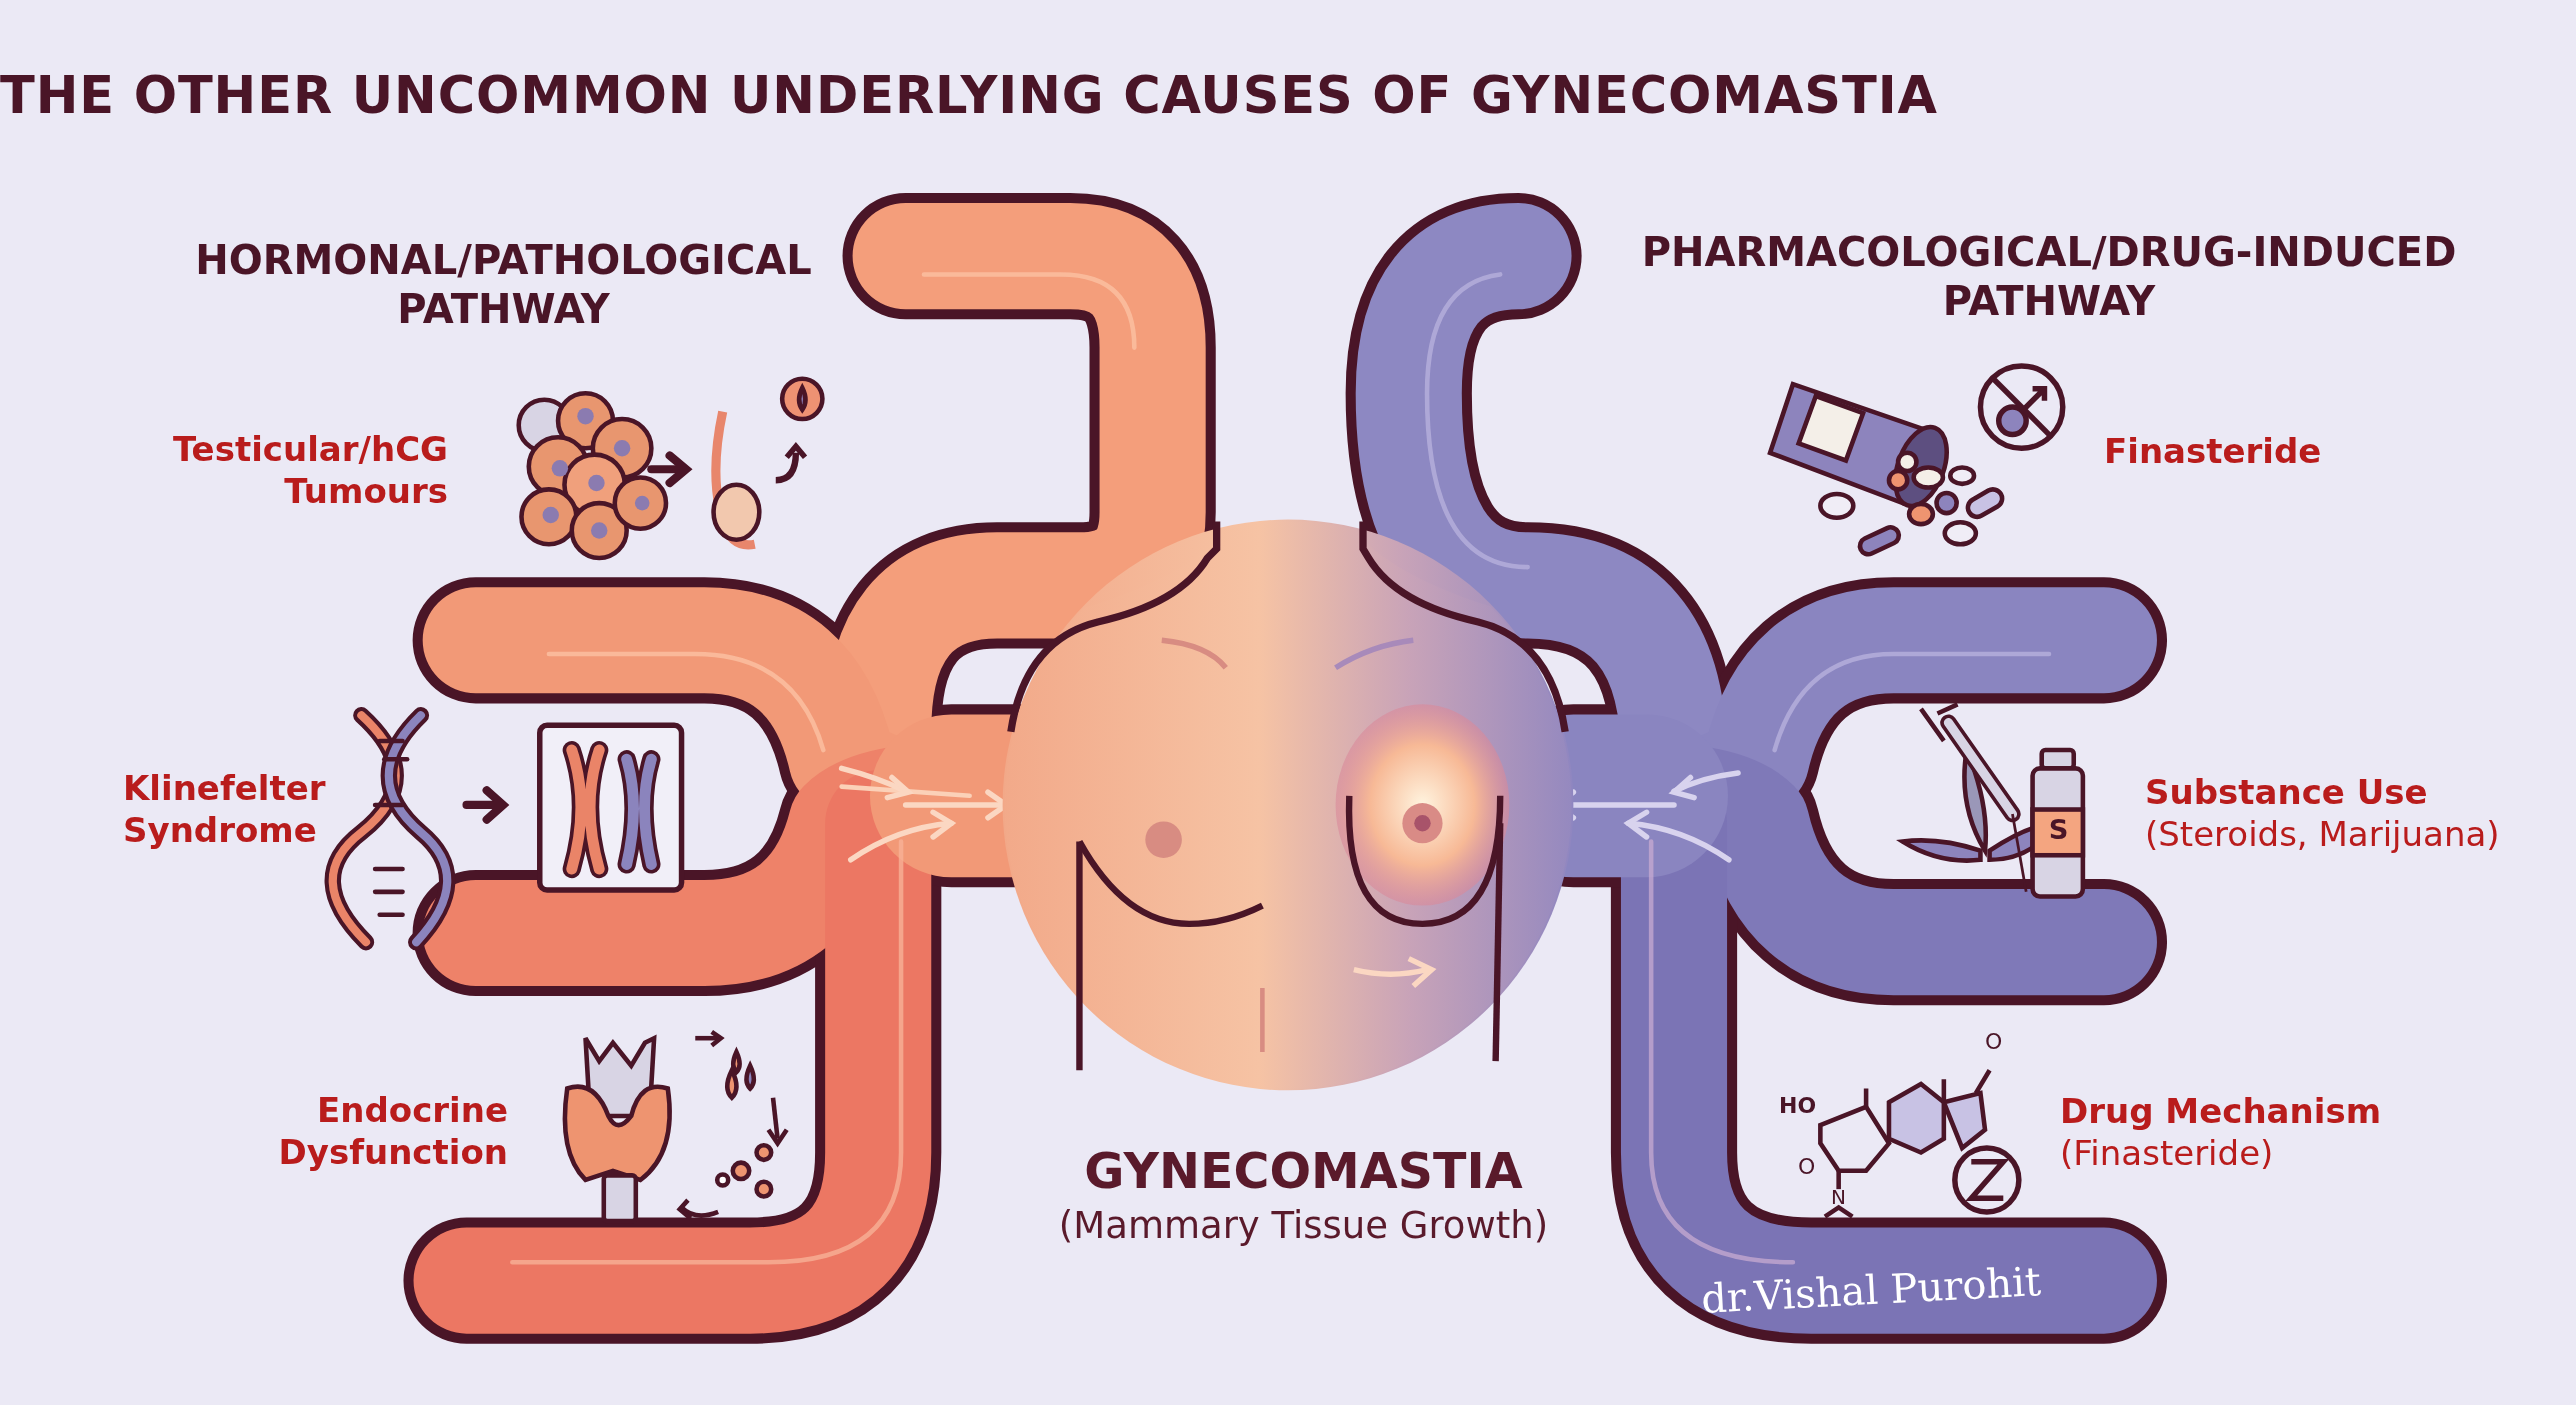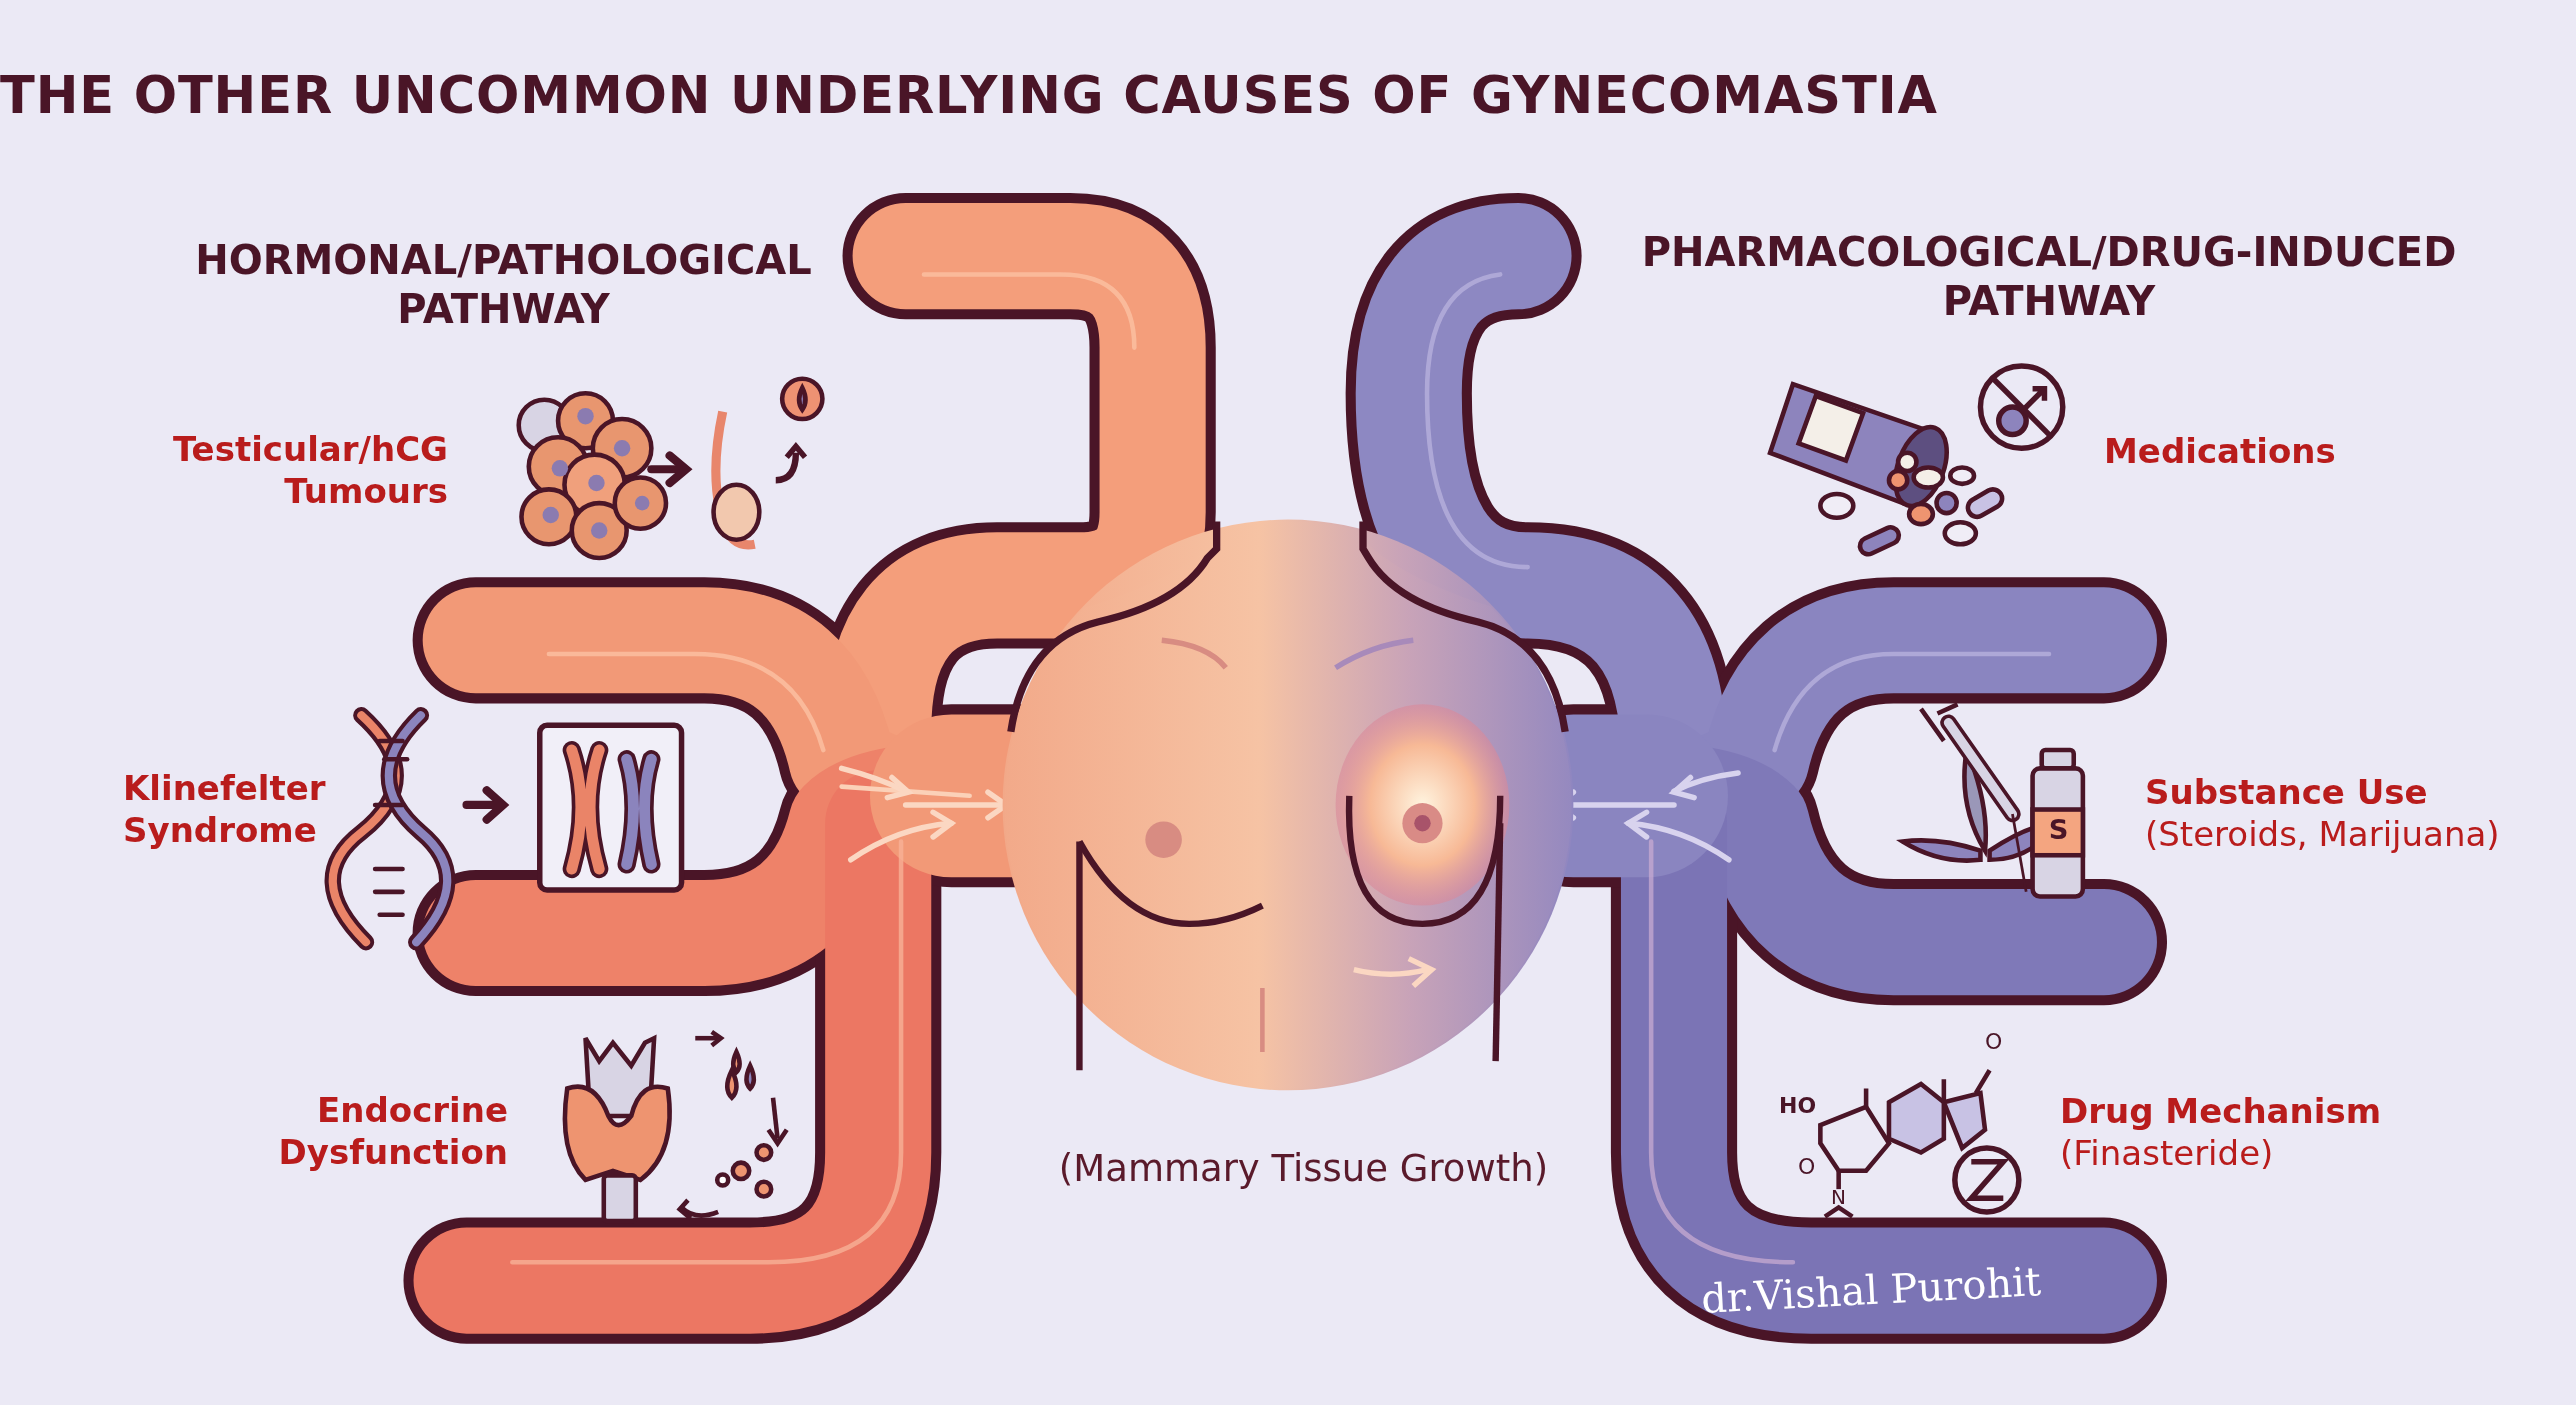--- a/index.html
+++ b/index.html
@@ -274,35 +274,36 @@
 <div class="abs cause-label" style="left:123px;top:767px;width:238px;">
   <div>Klinefelter</div>
   <div>Syndrome</div>
 </div>
 <div class="abs cause-label r" style="left:220px;top:1089px;width:288px;">
   <div>Endocrine</div>
   <div>Dysfunction</div>
 </div>
 
 <div class="abs cause-label" style="left:2104px;top:430px;width:439px;">
-  <div>Medications</div>
+  <div>Finasteride</div>
 </div>
 <div class="abs cause-label" style="left:2145px;top:771px;width:421px;">
   <div>Substance Use</div>
   <div class="cause-sub">(Steroids, Marijuana)</div>
 </div>
 <div class="abs cause-label" style="left:2060px;top:1090px;width:384px;">
   <div>Drug Mechanism</div>
   <div class="cause-sub">(Finasteride)</div>
 </div>
 
 <div class="abs" style="left:1779px;top:1093px;font-size:22px;font-weight:bold;">HO</div>
 <div class="abs" style="left:1985px;top:1029px;font-size:22px;">O</div>
 <div class="abs" style="left:1798px;top:1154px;font-size:22px;">O</div>
 <div class="abs" style="left:1831px;top:1185px;font-size:20px;">N</div>
 <div class="abs" style="left:2047px;top:814px;width:23px;text-align:center;font-size:27.4px;font-weight:bold;color:#4a1527;">S</div>
 
 <div class="abs center-title">
+  <div class="main">GYNECOMASTIA</div>
   <div class="sub">(Mammary Tissue Growth)</div>
 </div>
 
 <div class="abs sig" style="left:1701px;top:1267px;font-size:40px;color:#ffffff;transform:rotate(-3deg);">dr.Vishal Purohit</div>
 
 
 </body></html>

